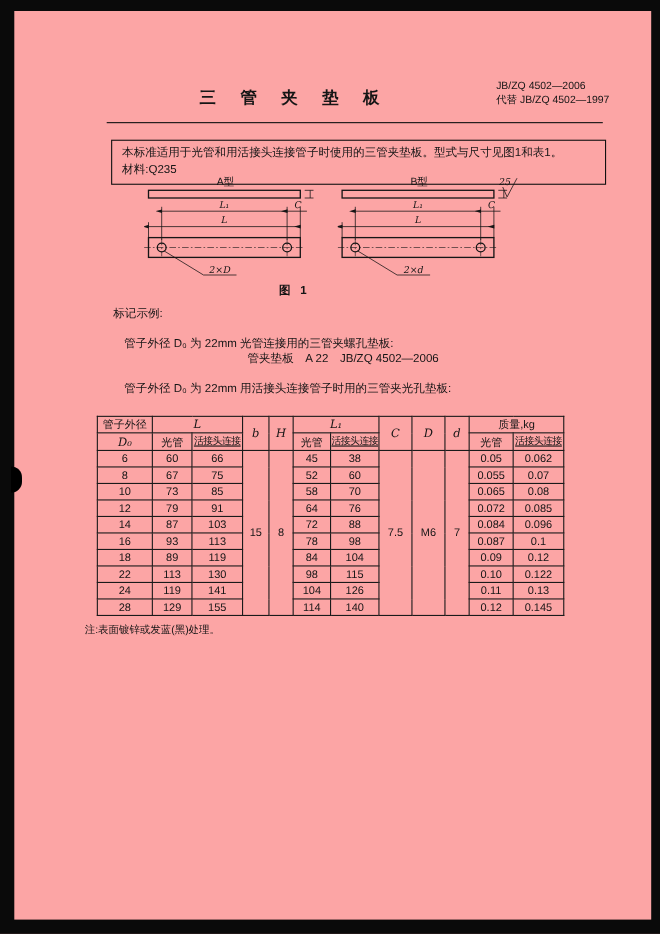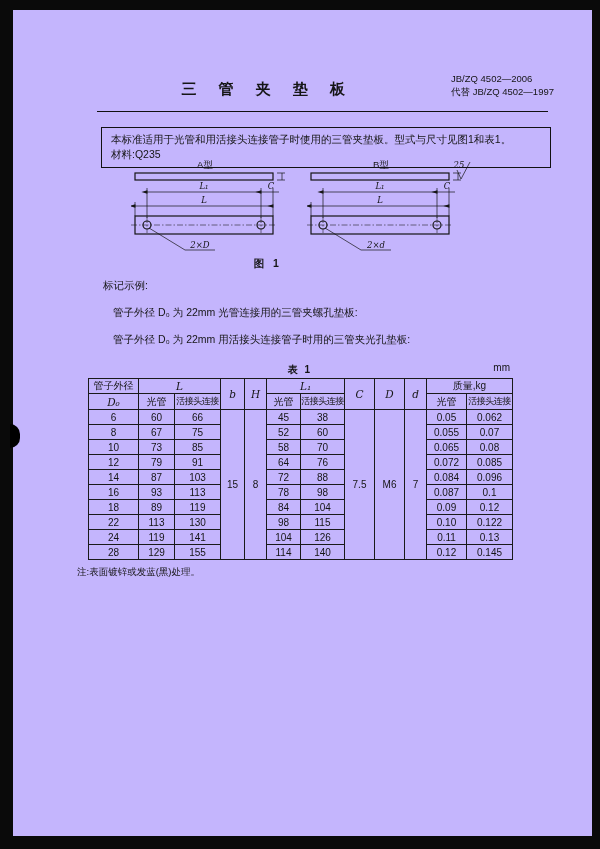--- a/index.html
+++ b/index.html
@@ -3,21 +3,21 @@
 <meta charset="utf-8">
 <style>
   * { margin:0; padding:0; box-sizing:border-box; }
   html,body { width:600px; height:849px; }
   body {
     position:relative; background:#0a0a0a; overflow:hidden;
     font-family:"Liberation Sans","DejaVu Sans",sans-serif; color:#151515;
   }
   .page {
     position:absolute; top:10px; left:13px; right:8px; bottom:13px;
-    background:#c4b5fd;
+    background:#fca5a5;
   }
   .artifact-blob {
     position:absolute; left:10px; top:424px; width:10px; height:24px;
     background:#000; border-radius:0 10px 10px 0;
   }
   .std-block { position:absolute; top:62px; right:38px; font-size:9.5px; line-height:13px; }
   .doc-title {
     position:absolute; top:70px; left:0; width:88%; text-align:center;
     font-size:15px; font-weight:bold; letter-spacing:9px;
   }
@@ -48,21 +48,21 @@
     border-collapse:collapse; font-size:10px; table-layout:fixed;
   }
   table.spec th, table.spec td {
     border:1px solid #1a1a1a; text-align:center; vertical-align:middle;
     font-weight:normal; height:15px; padding:0; overflow:hidden; white-space:nowrap;
   }
   table.spec thead tr:first-child th { height:14px; }
   table.spec thead tr:last-child th { height:16px; }
   table.spec { border:1.5px solid #000; }
   .ital { font-style:italic; font-family:"DejaVu Serif",serif; font-size:10.5px; }
-  .small { font-size:9px; letter-spacing:-0.5px; }
+  .small { font-size:9px; letter-spacing:-0.5px;text-decoration:underline; }
   .table-note { position:absolute; top:556px; left:64px; font-size:9.5px; }
 </style>
 </head>
 <body>
 
 <div class="page">
 
   <div class="std-block">
     <div>JB/ZQ 4502—2006</div>
     <div>代替 JB/ZQ 4502—1997</div>
@@ -138,27 +138,24 @@
     <line x1="18" y1="68" x2="54" y2="90" class="thin"></line>
     <line x1="54" y1="90" x2="84" y2="90" class="thin"></line>
     <text x="69" y="88" class="dimtxt">2×d</text>
   </svg>
 
   <div class="fig-caption">图 1</div>
 
   <div class="marking-block">
     <div>标记示例:</div>
     <div class="indent1">管子外径 D₀ 为 22mm 光管连接用的三管夹螺孔垫板:</div>
+    <div class="indent2">管夹垫板　A 22　JB/ZQ 4502—2006</div>
     <div class="indent1">管子外径 D₀ 为 22mm 用活接头连接管子时用的三管夹光孔垫板:</div>
   </div>
 
-  <div class="table-caption-row">
-    <div class="cap">表 1</div>
-    <div class="unit">mm</div>
-  </div>
 
   <table class="spec">
     <colgroup>
       <col style="width:50px">
         <col style="width:36px">
         <col style="width:46px">
       <col style="width:24px">
         <col style="width:22px">
         <col style="width:34px">
       <col style="width:44px">

